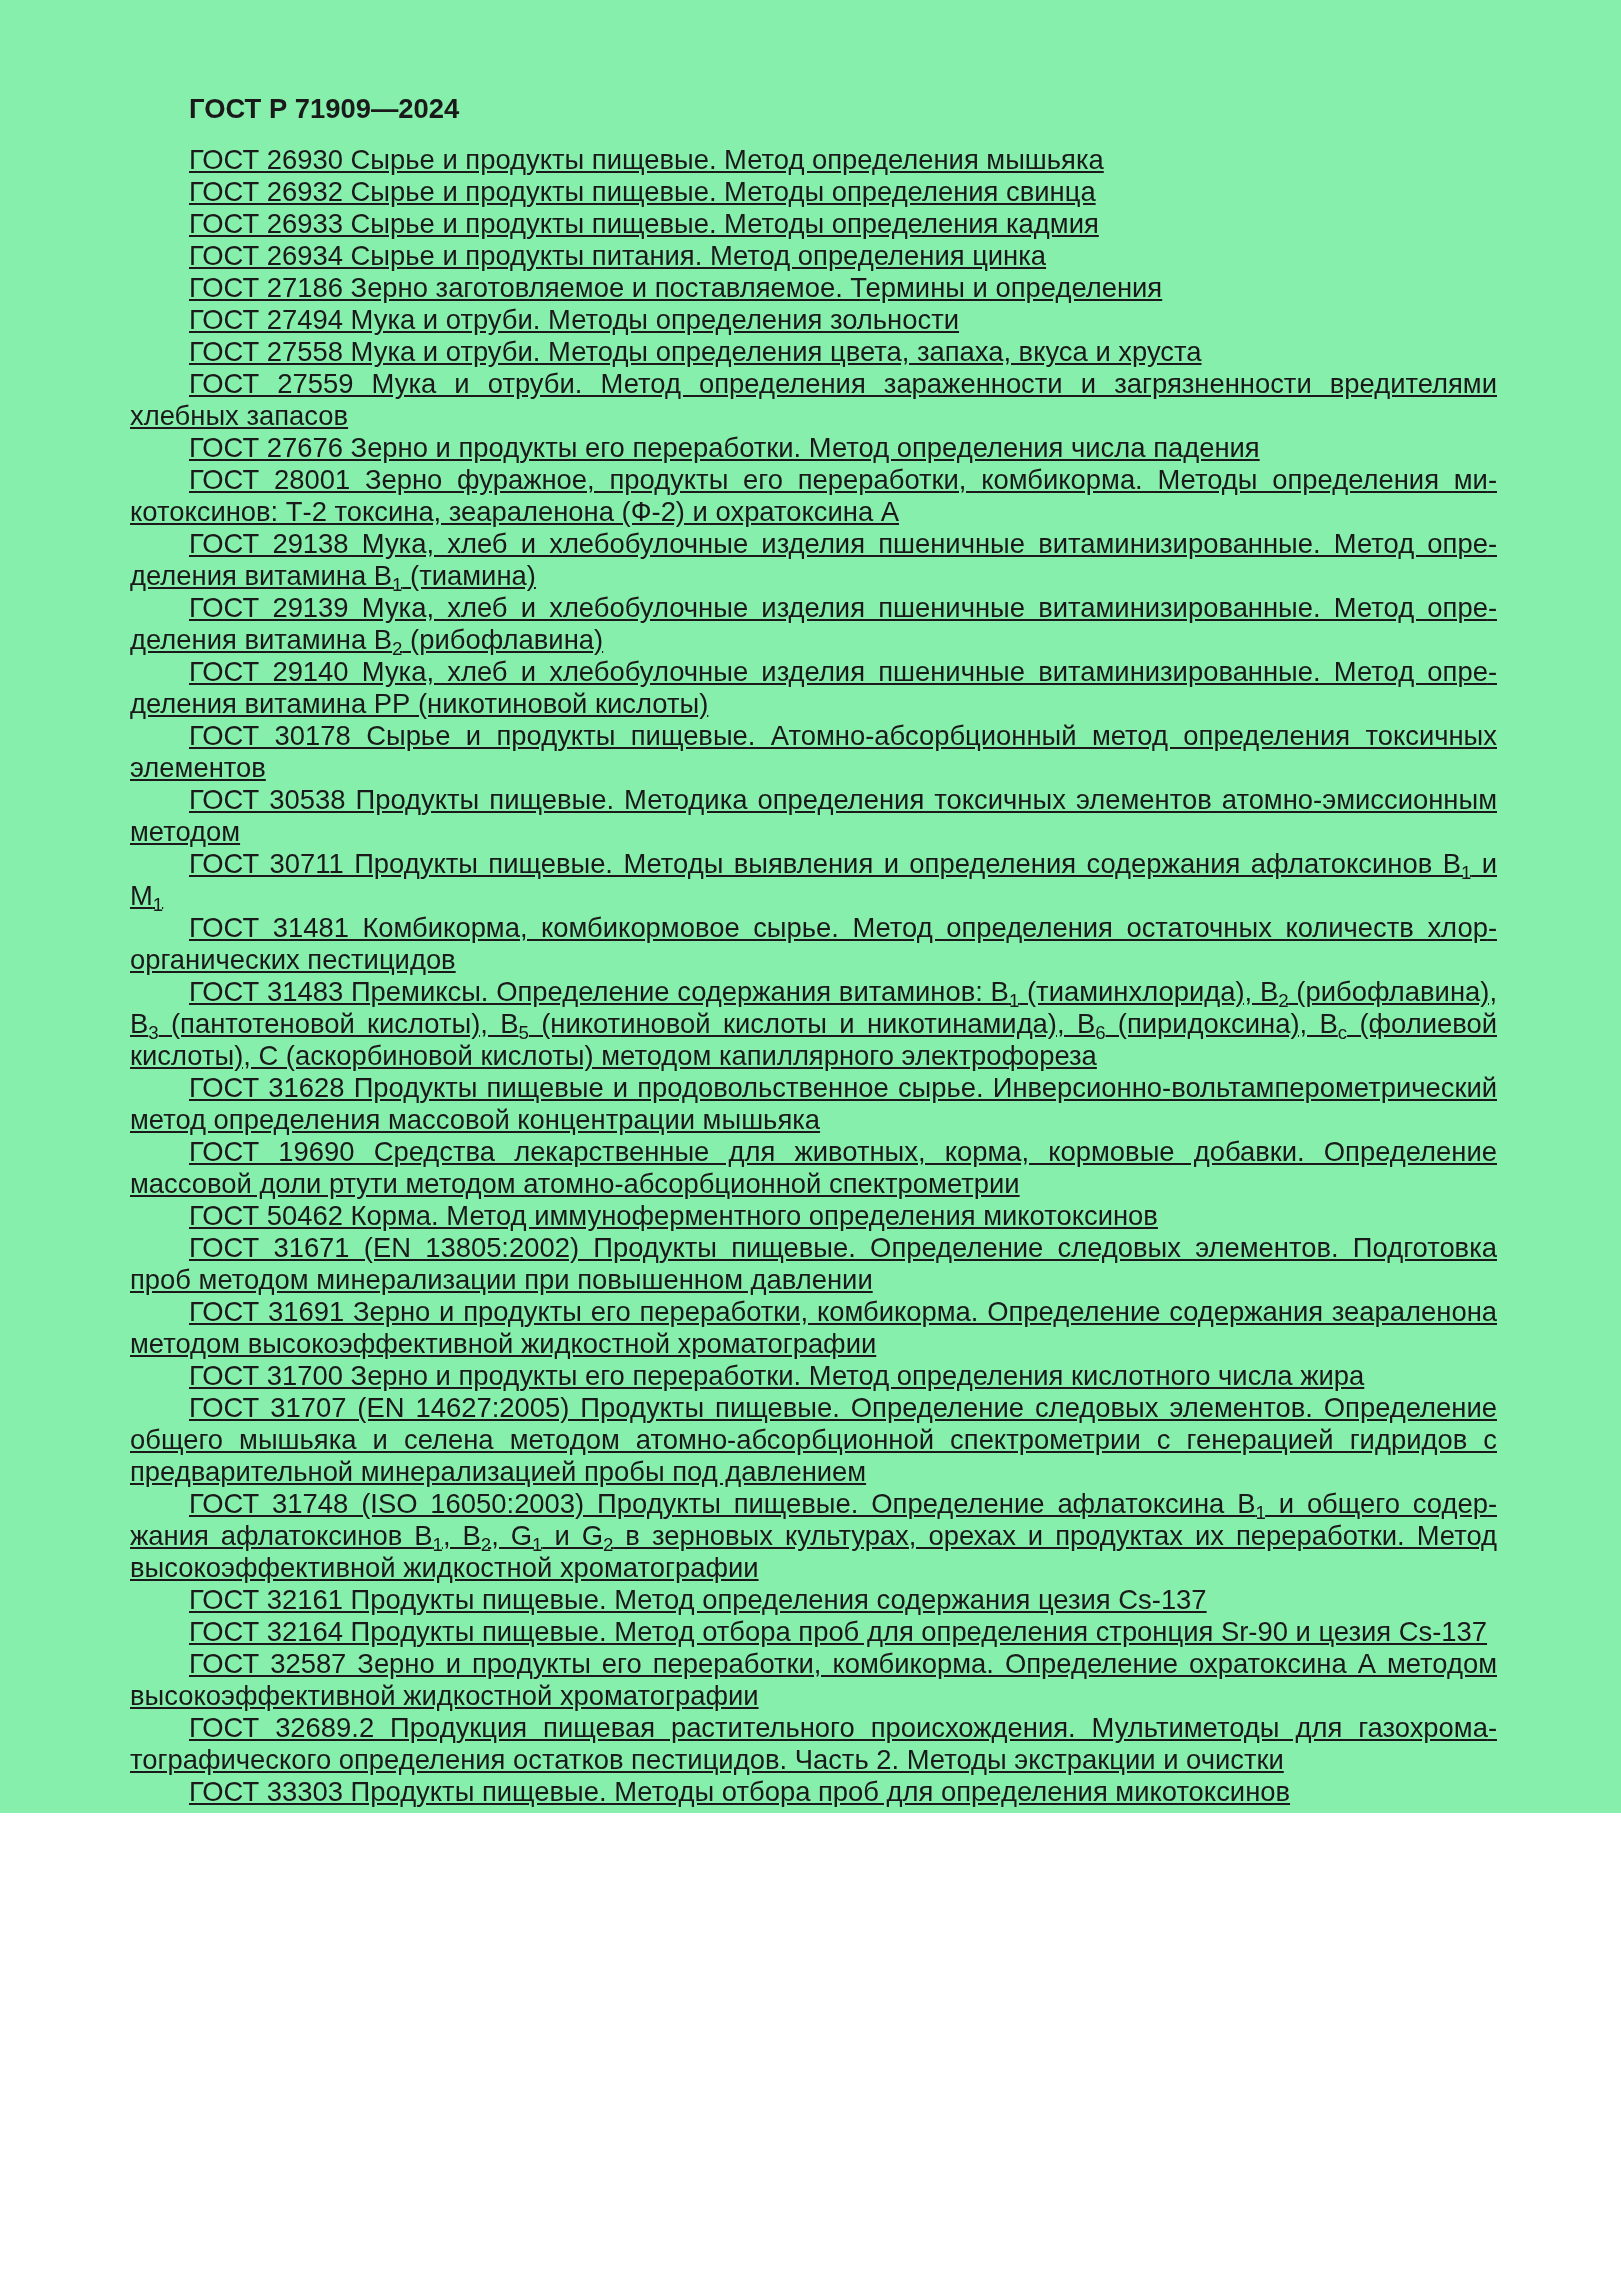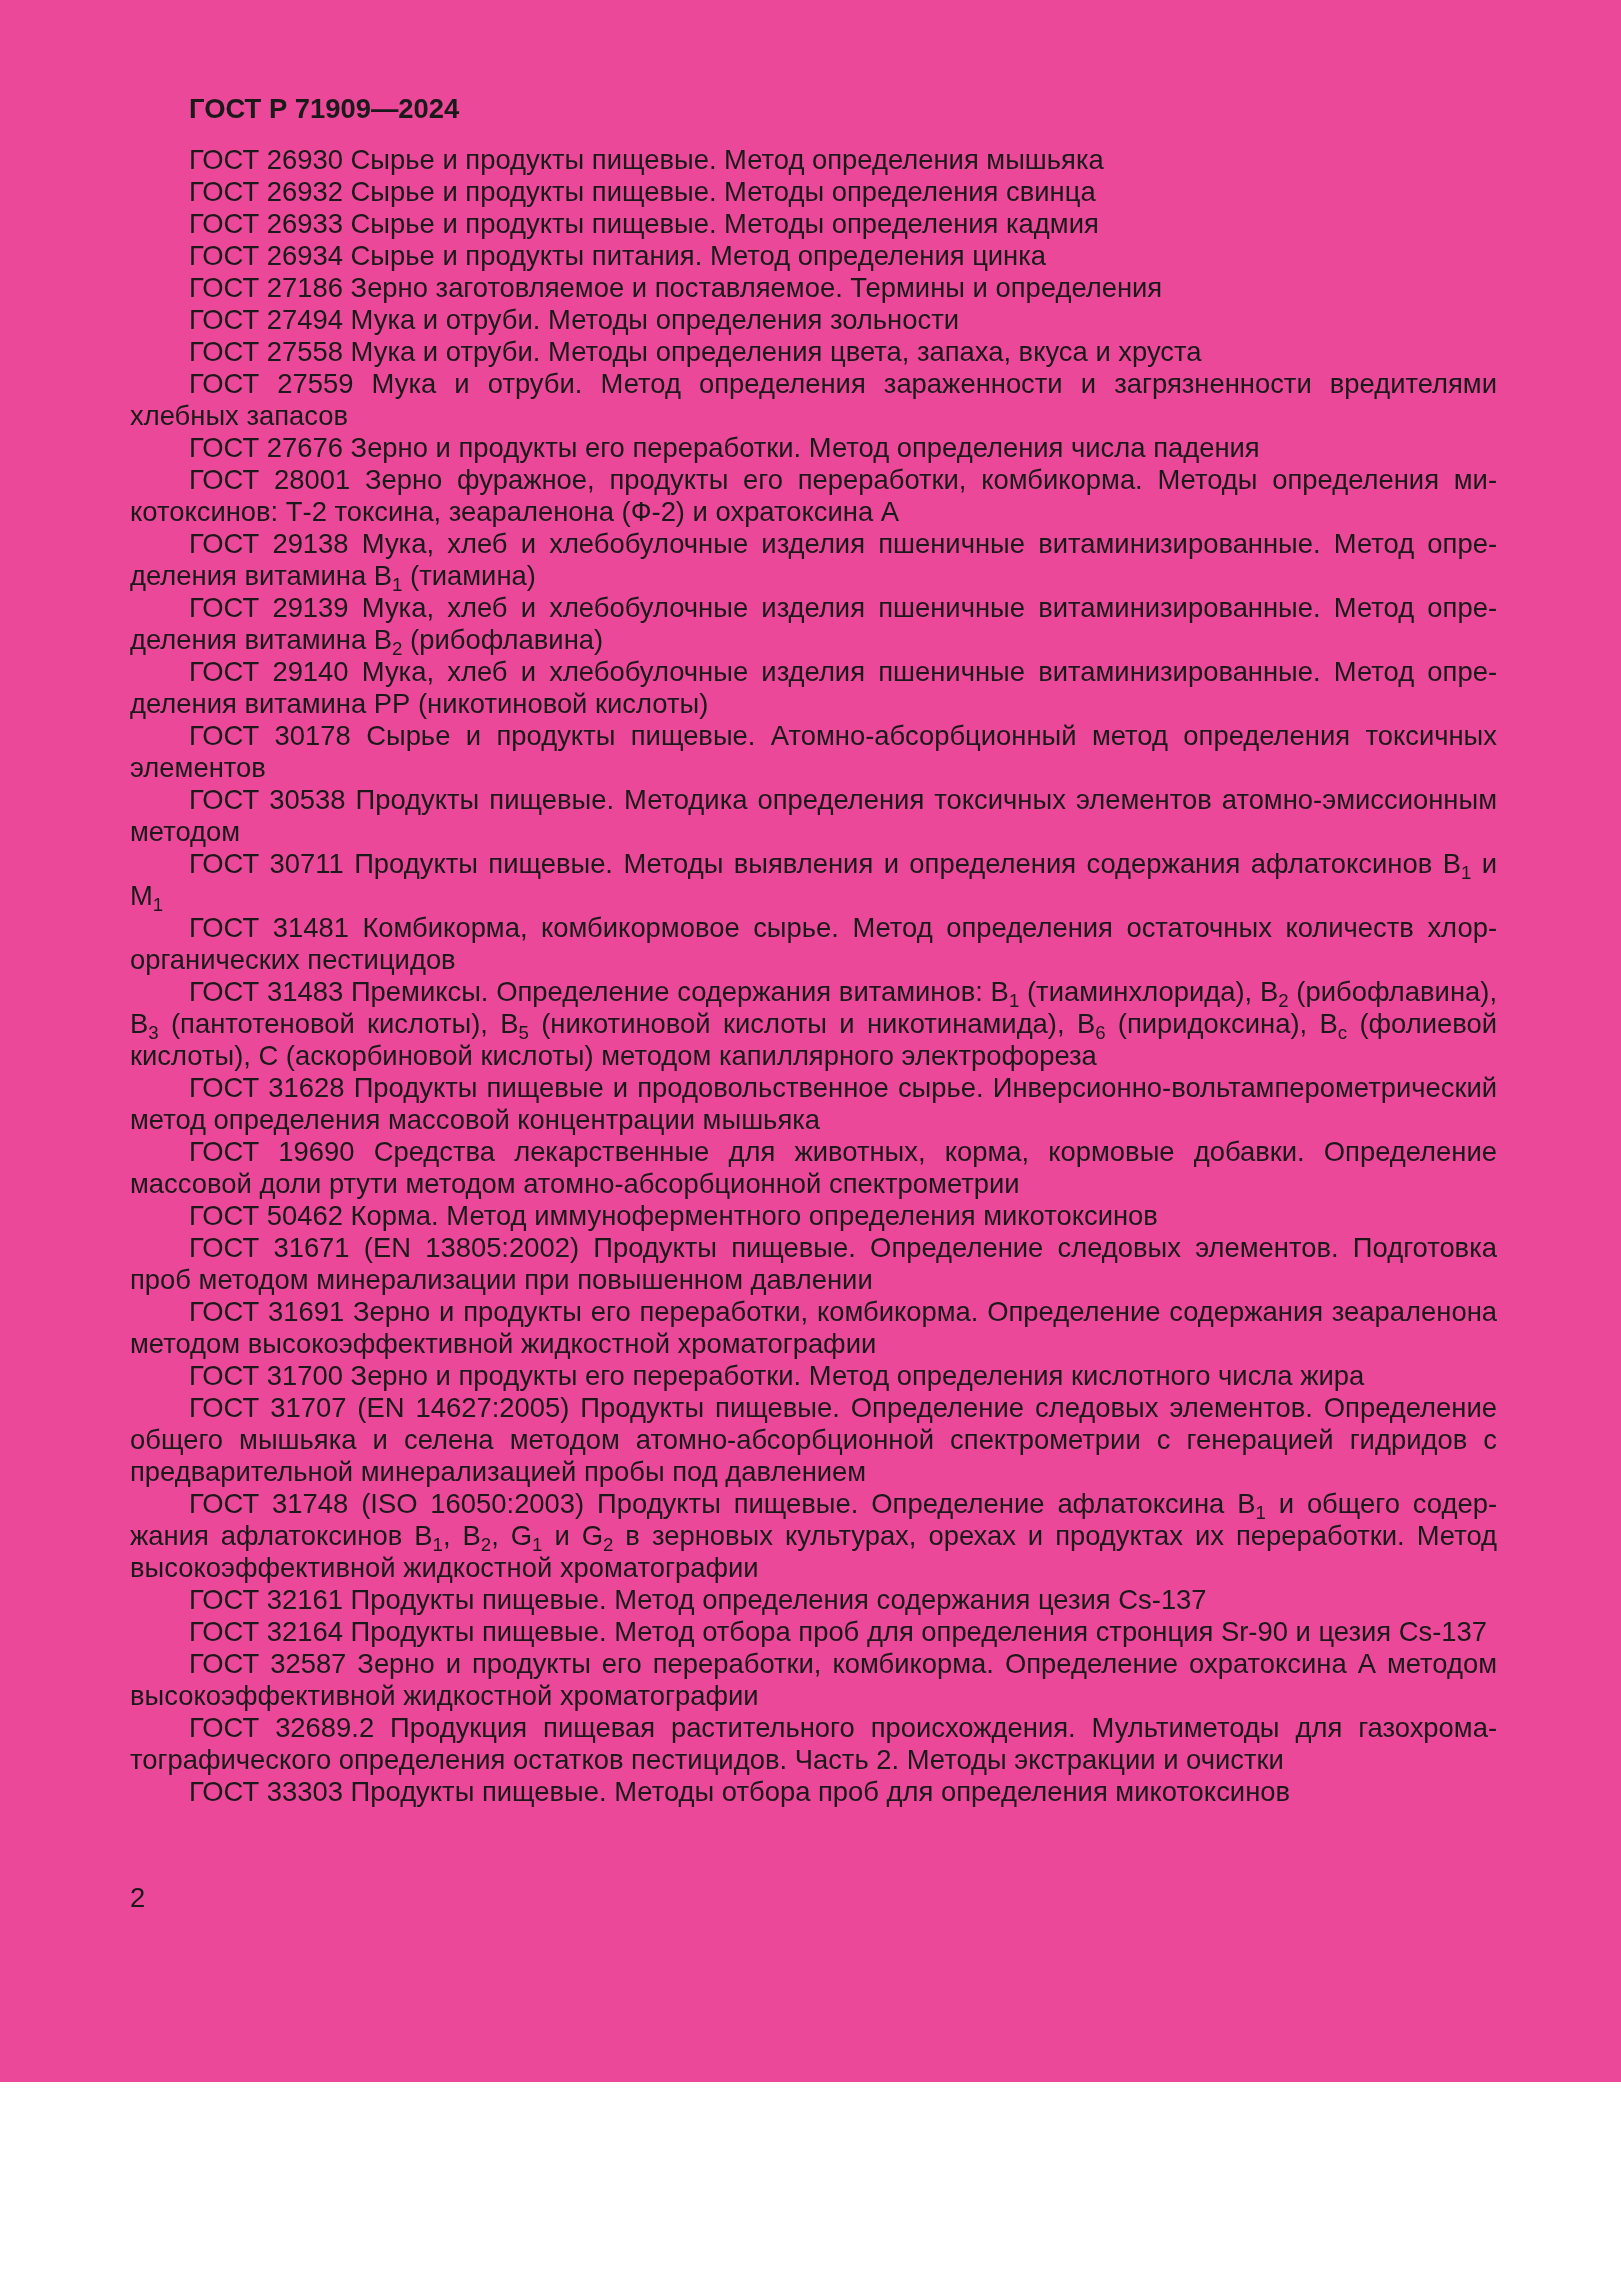--- a/index.html
+++ b/index.html
@@ -1,21 +1,21 @@
 <!DOCTYPE html>
 <html lang="ru"><head>
 <meta charset="utf-8">
 <style>
   * { box-sizing: border-box; }
   html, body { margin: 0; padding: 0; background: #ffffff; }
   .page {
     position: relative;
     width: 1621px;
-    height: 2082px;
-    background: #ec4899;
+    height: 1813px;
+    background: #86efac;
     color: #1a1a1a;
     font-family: "Liberation Sans", "DejaVu Sans", sans-serif;
     overflow: hidden;
   }
   .running-header {
     position: absolute;
     left: 189px;
     top: 93px;
     font-size: 27.4px;
     font-weight: 700;
@@ -27,20 +27,21 @@
     width: 1367px;
   }
   .ref {
     margin: 0;
     font-size: 27.4px;
     line-height: 32px;
     text-align: justify;
     text-indent: 59px;
     -webkit-hyphens: manual;
     hyphens: manual;
+    text-decoration: underline;
   }
   sub {
     font-size: 68%;
     line-height: 0;
   }
   .page-number {
     position: absolute;
     left: 130px;
     top: 1882px;
     font-size: 27.4px;

